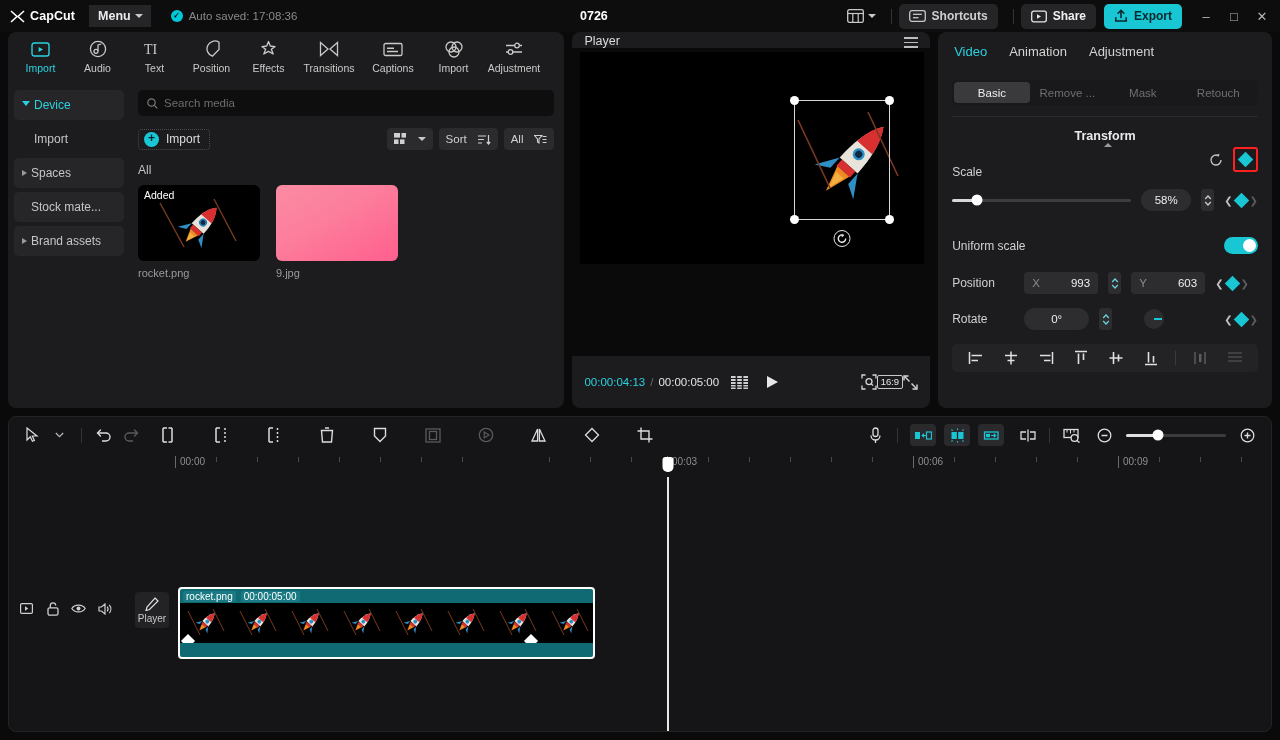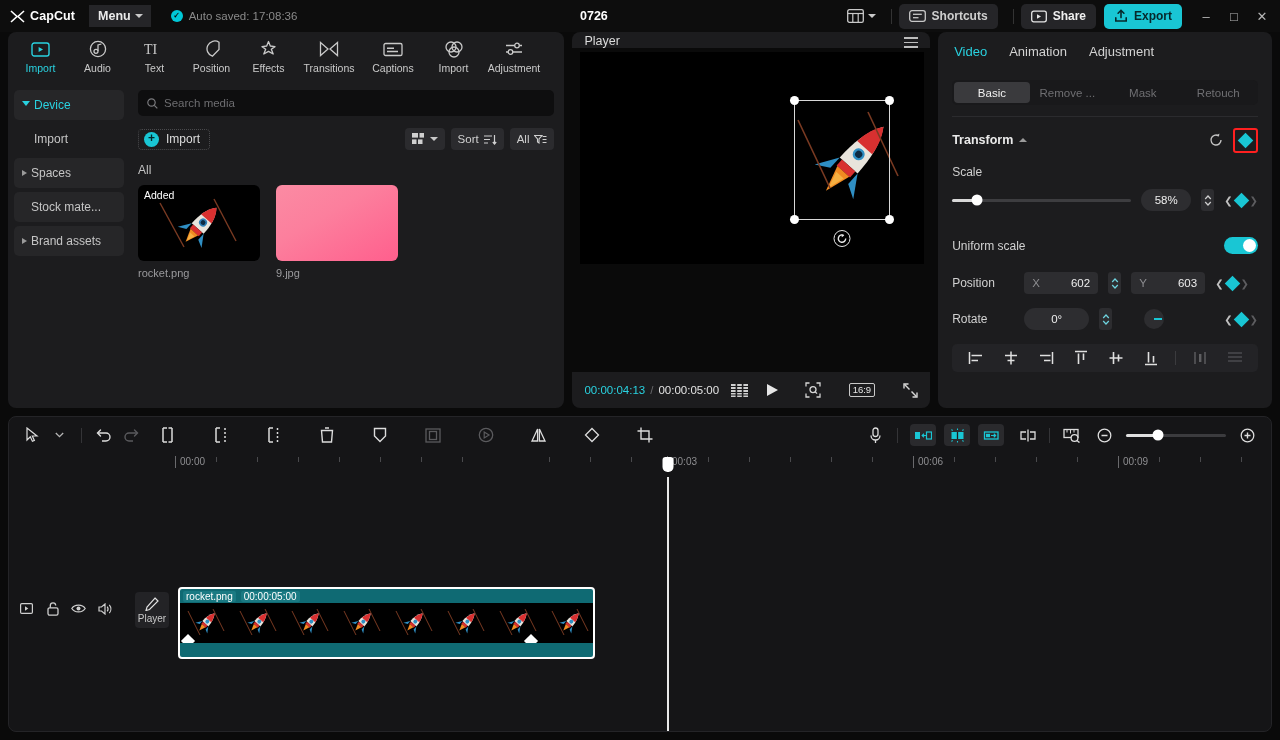--- a/index.html
+++ b/index.html
@@ -114,21 +114,21 @@
     display: flex; align-items: center; gap: 7px; font-size: 12px; color: #dcdcdc;
     border: 1px dotted #4a4a4d; border-radius: 4px; padding: 2px 9px 2px 5px; cursor: pointer;
   }
   .import-plus {
     width: 15px; height: 15px; border-radius: 50%; background: #19c6d4; color: #05262a;
     font-size: 12px; line-height: 13px; text-align: center; font-weight: bold;
   }
   .tool-right { margin-left: auto; display: flex; align-items: center; gap: 6px; }
   .sq-btn {
     height: 22px; background: #2b2b2e; border-radius: 4px; display: flex;
-    align-items: center; gap: 5px; padding: 0 7px; font-size: 11.5px; color: #d0d0d0; cursor: pointer;
+    align-items: center; gap: 11px; padding: 0 7px; font-size: 11.5px; color: #d0d0d0; cursor: pointer;
   }
   .section-label { font-size: 12px; color: #c2c2c2; margin-top: 12px; }
   .thumb-grid { display: flex; gap: 16px; margin-top: 8px; }
   .thumb-cell { width: 122px; cursor: pointer; }
   .thumb-img { width: 122px; height: 76px; border-radius: 6px; position: relative; overflow: hidden; background: #000; }
   .thumb-img.pink { background: linear-gradient(150deg, #fb8ba3 0%, #fc7f9d 40%, #ff5f8d 100%); }
   .added-tag { position: absolute; left: 6px; top: 4px; font-size: 10.5px; color: #fff; }
   .thumb-name { font-size: 11px; color: #9a9a9d; margin-top: 6px; }
 
   
@@ -143,46 +143,46 @@
   .video-canvas { position: absolute; left: 8px; top: 4px; width: 344px; height: 212px; background: #000; }
   .sel-box { position: absolute; left: 222px; top: 52px; width: 96px; height: 120px; border: 1.3px solid #d8d8d8; }
   .handle { position: absolute; width: 9px; height: 9px; border-radius: 50%; background: #fff; }
   .handle.tl { left: -5px; top: -5px; } .handle.tr { right: -5px; top: -5px; }
   .handle.bl { left: -5px; bottom: -5px; } .handle.br { right: -5px; bottom: -5px; }
   .rot-handle {
     position: absolute; left: 50%; bottom: -28px; transform: translateX(-50%);
     width: 17px; height: 17px; border-radius: 50%; border: 1.6px solid #e8e8e8;
     display: flex; align-items: center; justify-content: center; cursor: pointer;
   }
-  .player-foot { height: 36px; display: flex; align-items: center; padding: 0 12px; gap: 0; }
+  .player-foot { height: 52px; display: flex; align-items: center; padding: 0 12px; gap: 0; }
   .tc-cur { font-size: 11.5px; color: #29d2e0; font-family: "Liberation Sans", sans-serif; }
   .tc-sep { font-size: 11.5px; color: #6a6a6d; margin: 0 5px; }
   .tc-tot { font-size: 11.5px; color: #e3e3e3; }
-  .pf-right { margin-left: auto; display: flex; align-items: center; gap: 28px; }
+  .pf-right { margin-left: auto; display: flex; align-items: center; gap: 0; }
   .ratio-chip { border: 1.3px solid #c9c9c9; border-radius: 2px; font-size: 9.5px; color: #e5e5e5; padding: 1px 3px; line-height: 1.1; cursor: pointer; }
 
   
   .inspector {
     width: 336px; background: #1c1c1e; border-radius: 8px;
     display: flex; flex-direction: column; overflow: hidden;
   }
   .insp-tabs { height: 38px; display: flex; align-items: center; gap: 22px; padding: 0 16px; border-bottom: 1px solid #1c1c1e; }
   .insp-tab { font-size: 13px; font-weight: normal; color: #d2d2d2; cursor: pointer; padding-top: 2px; }
   .insp-tab.active { color: #29d2e0; }
   .subtabs {
     margin: 10px 14px 0 14px; height: 25px; background: #19191b; border-radius: 5px;
     display: flex; align-items: center; padding: 2px;
   }
   .subtab {
     flex: 1; height: 21px; display: flex; align-items: center; justify-content: center;
     font-size: 11.5px; color: #6f6f72; border-radius: 4px; cursor: pointer;
   }
   .subtab.active { background: #3a3a3d; color: #f0f0f0; }
   .hr { height: 1px; background: #2b2b2e; margin: 11px 14px 0 14px; }
-  .sect-head { display: flex; align-items: center; margin: 12px 14px 0 14px; height: 22px; }
+  .sect-head { display: flex; align-items: center; margin: 12px 14px 0 14px; height: 22px; flex-direction: column; }
   .sect-title { font-size: 12.5px; font-weight: bold; color: #eaeaea; }
   .sect-caret { width: 0; height: 0; border-left: 4px solid transparent; border-right: 4px solid transparent; border-bottom: 4px solid #9b9b9b; margin-left: 6px; }
   .sect-right { margin-left: auto; display: flex; align-items: center; gap: 10px; }
   .kf-diamond { width: 11px; height: 11px; background: #19c6d4; transform: rotate(45deg); cursor: pointer; }
   .kf-hl { border: 2px solid #ff2020; border-radius: 3px; padding: 5px 5px; display: flex; align-items: center; justify-content: center; }
 
   .row { display: flex; align-items: center; margin: 0 14px; }
   .row-label { font-size: 12px; color: #d0d0d0; }
   .slider-row { margin-top: 10px; display: flex; align-items: center; gap: 10px; padding: 0 14px; }
   .slider {
@@ -689,21 +689,21 @@
         <span class="row-label">Uniform scale</span>
         <span class="toggle" style="margin-left:auto">
           <span class="dot"></span>
         </span>
       </div>
 
       <div class="row" style="margin-top:18px; gap:10px">
         <span class="row-label" style="width:62px">Position</span>
         <span class="xy-box">
           <span class="xy-key">X</span>
-          <span class="xy-val">602</span>
+          <span class="xy-val">993</span>
         </span>
         <span class="stepper">
           <svg width="8" height="13" viewBox="0 0 8 13">
               <path d="M1.2 5 L4 2 L6.8 5" stroke="#6fd4df" stroke-width="1.2" fill="none"></path>
               <path d="M1.2 8 L4 11 L6.8 8" stroke="#6fd4df" stroke-width="1.2" fill="none"></path>
             </svg>
         </span>
         <span class="xy-box">
           <span class="xy-key">Y</span>
           <span class="xy-val">603</span>

